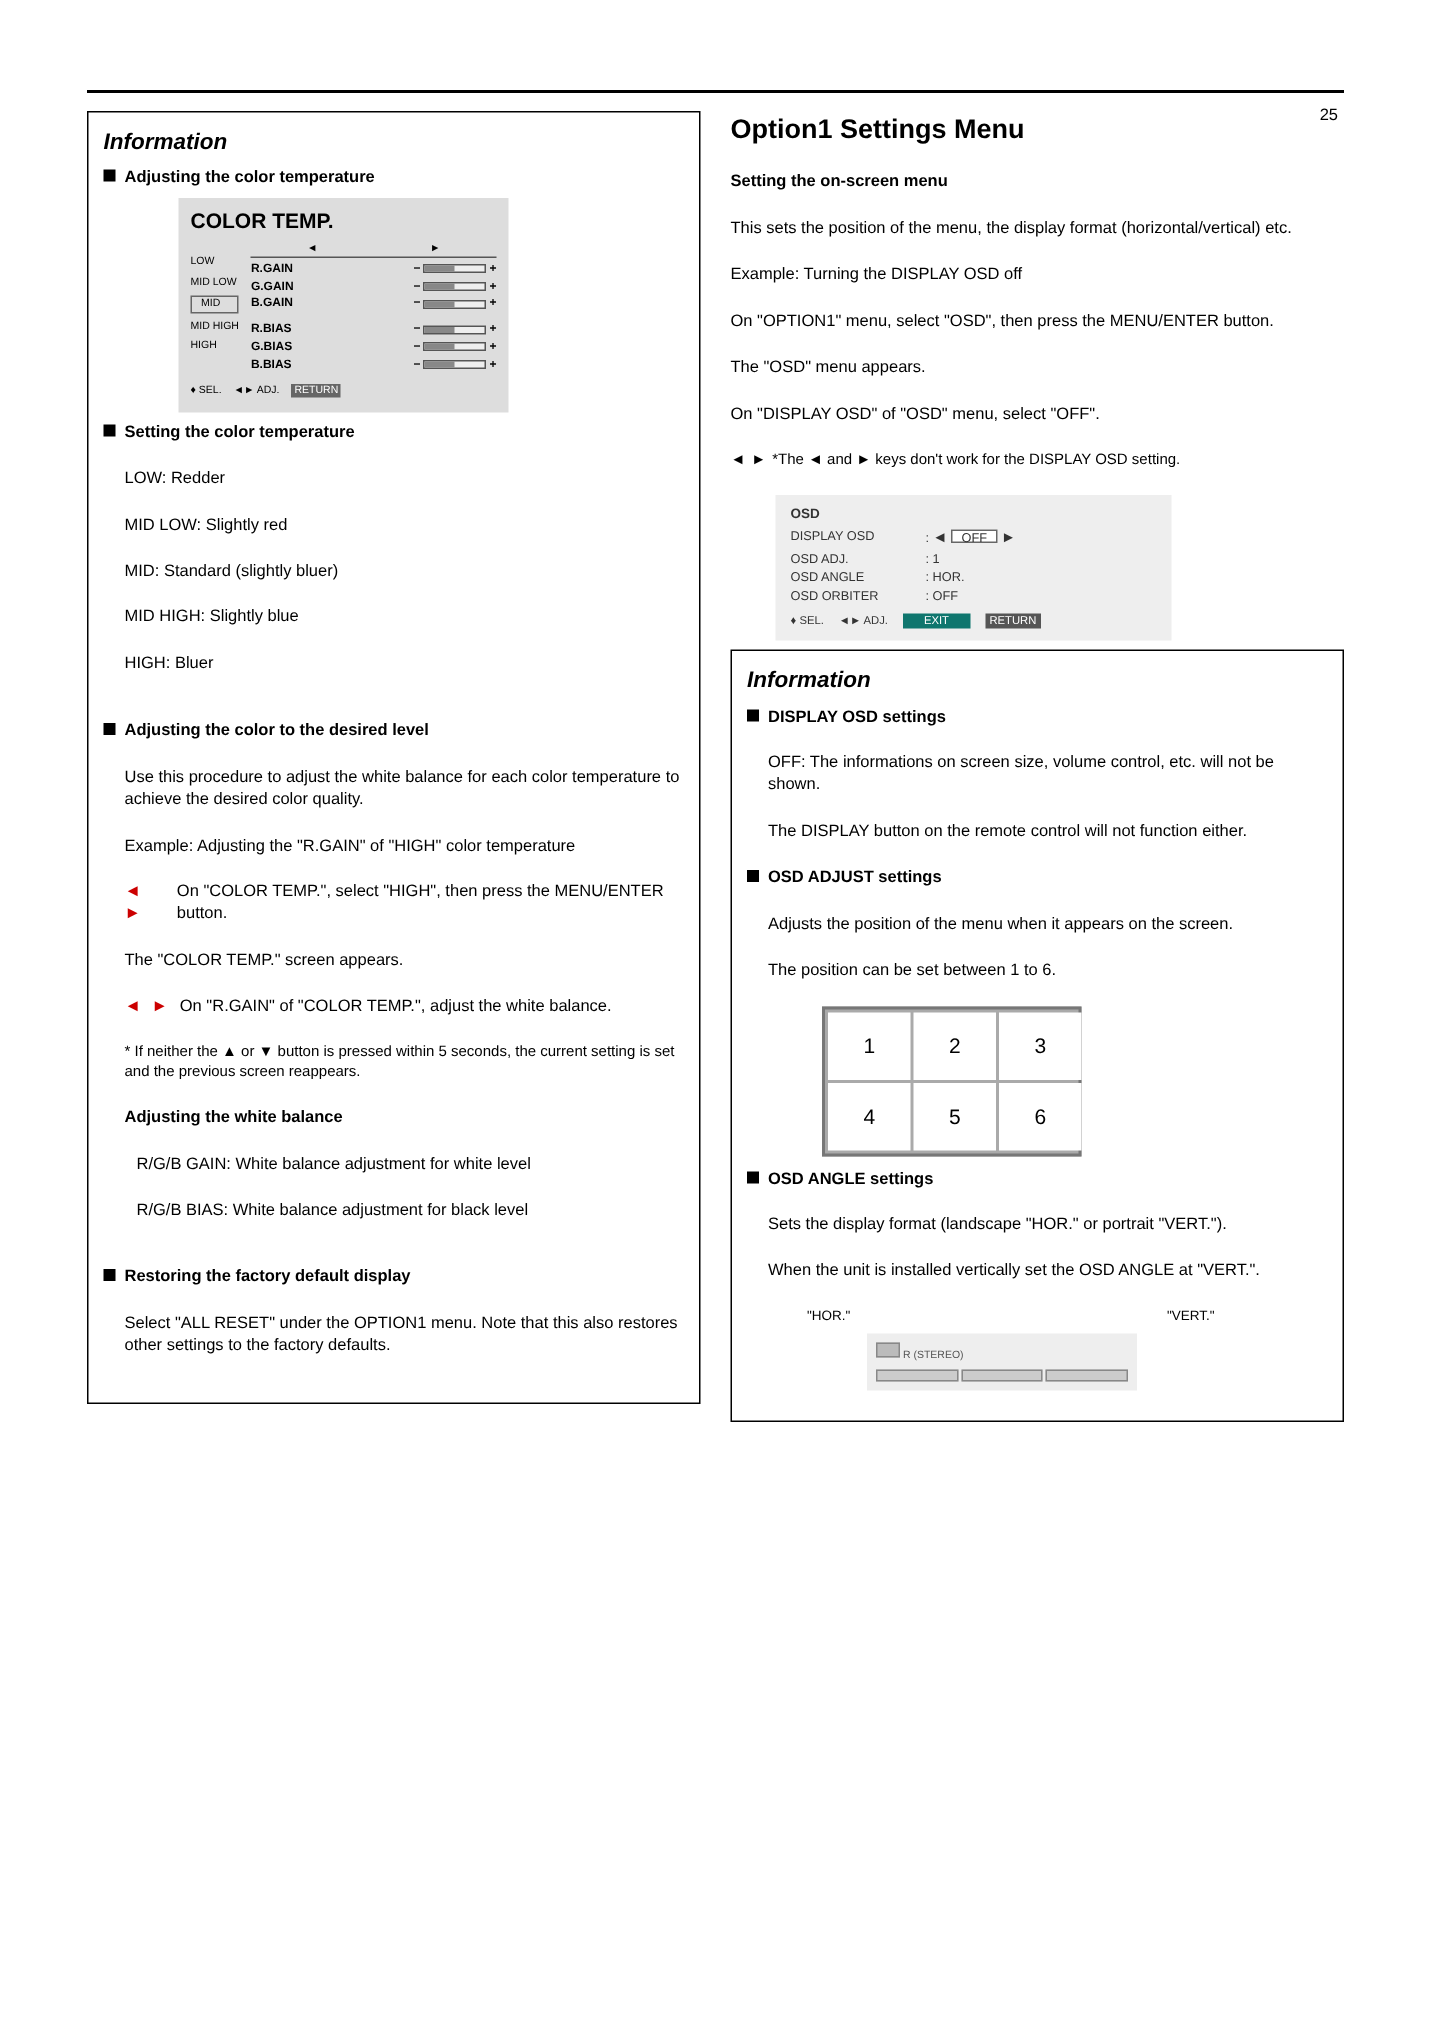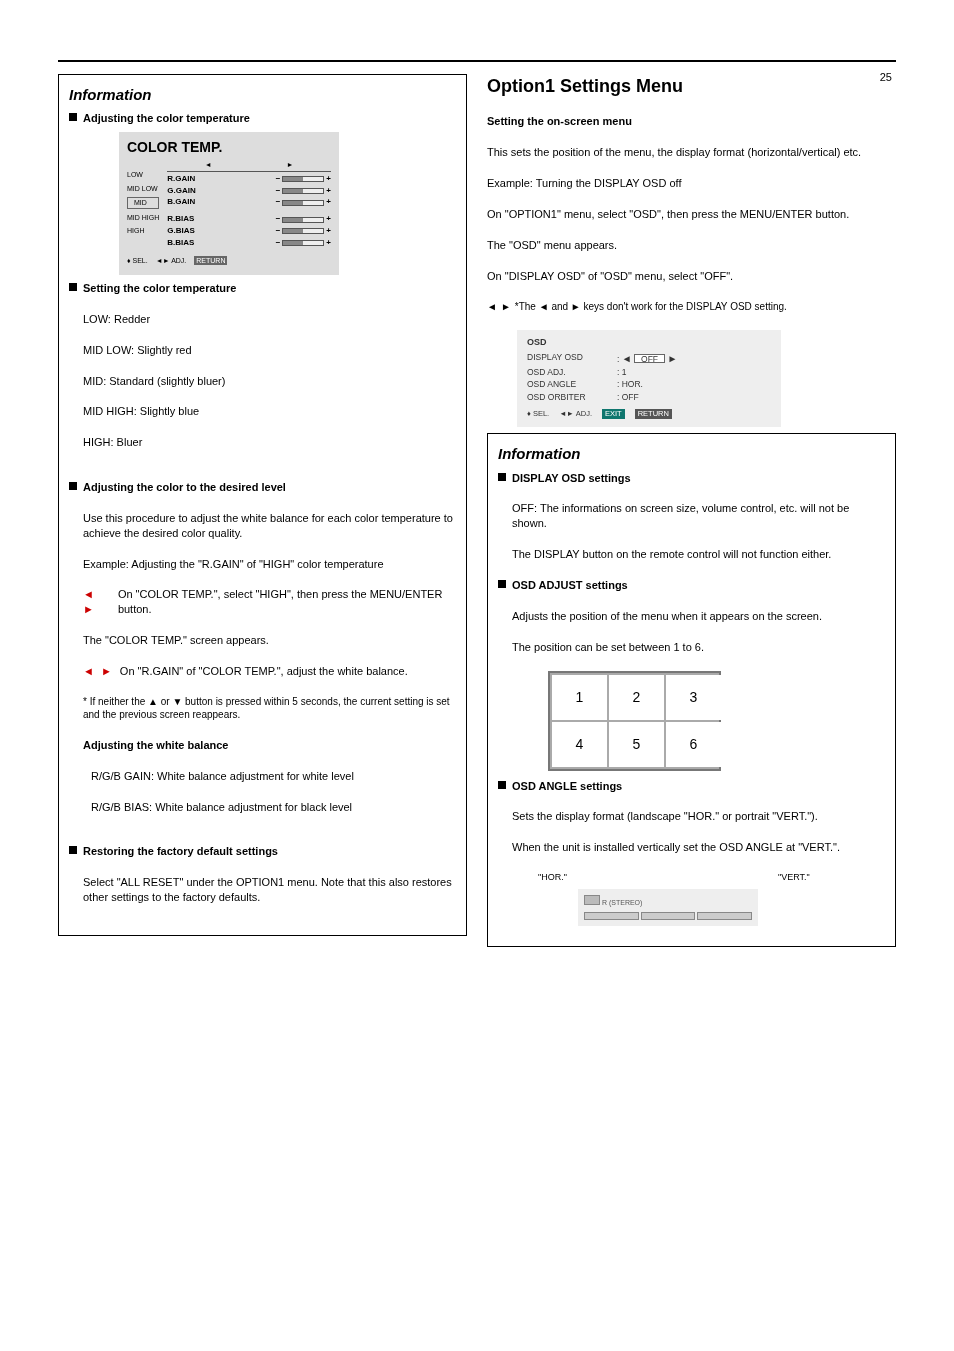--- a/index.html
+++ b/index.html
@@ -88,21 +88,21 @@
     font-size: 8.5px;
     padding: 6px 10px 8px 10px;
     color:#333;
   }
   .osd2 .title{font-weight:700;font-size:9px;margin-bottom:4px;}
   .osd2-row{display:flex;margin:1px 0;}
   .osd2-row .l{width:90px;}
   .osd2-row .v{flex:1;}
   .selbar{display:inline-block;border:1px solid #666;padding:0 6px;height:9px;line-height:9px;background:#fff;}
   .osd2-foot{margin-top:6px;display:flex;gap:10px;font-size:7.5px;align-items:center;}
-  .btnexit{background:#0f766e;color:#fff;padding:0 3px;}
+  .btnexit{background:#0f766e;color:#fff;padding:0 14px;}
   .btnmenu{background:#555;color:#fff;padding:0 3px;}
   .grid6 {
     margin: 6px 0 6px 50px;
     border: 2px solid #777;
     display: grid;
     grid-template-columns: repeat(3, 55px);
     grid-template-rows: repeat(2, 45px);
     background:#aaa;
     gap:2px;
     padding:2px;
@@ -265,21 +265,21 @@
         </p>
         <p class="indent small">* If neither the ▲ or ▼ button is pressed within 5 seconds, the current setting is set and the previous screen reappears.</p>
         <p class="indent bold" style="margin-top:4px;">Adjusting the white balance</p>
         <p class="indent2">R/G/B GAIN: White balance adjustment for white level</p>
         <p class="indent2">R/G/B BIAS: White balance adjustment for black level</p>
 
         <div style="height:10px;"></div>
 
         <div class="bullet-row">
           <div class="sq"></div>
-          <div class="bold">Restoring the factory default settings</div>
+          <div class="bold">Restoring the factory default display</div>
         </div>
         <p class="indent">Select "ALL RESET" under the OPTION1 menu. Note that this also restores other settings to the factory defaults.</p>
       </div>
     </div>
 
     <div class="col">
       <h2 class="big">Option1 Settings Menu</h2>
       <p class="bold">Setting the on-screen menu</p>
       <p>This sets the position of the menu, the display format (horizontal/vertical) etc.</p>
       <p>Example: Turning the DISPLAY OSD off</p>

